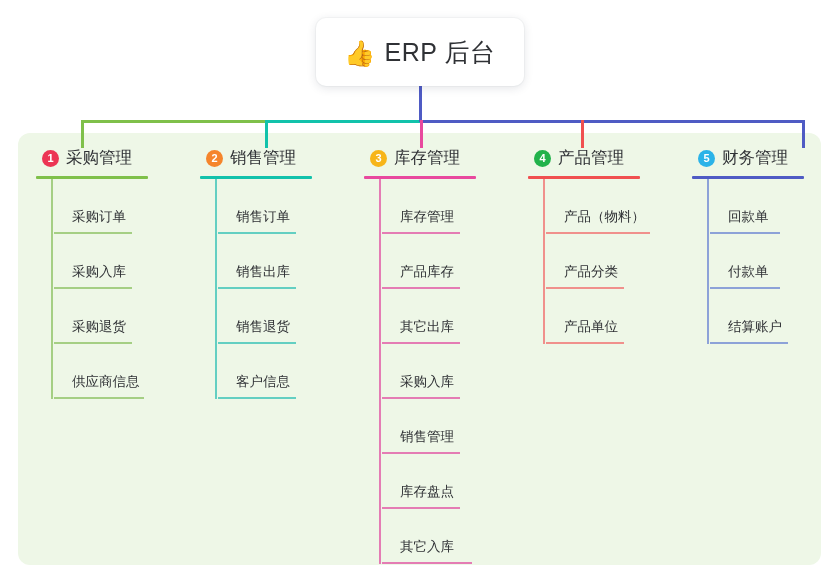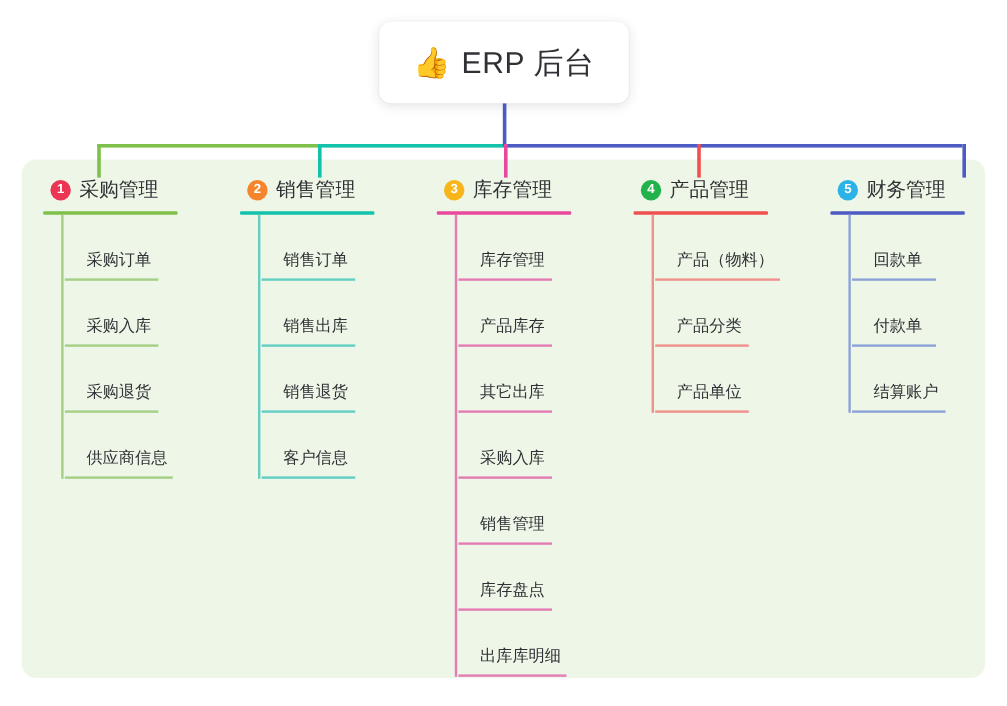--- a/index.html
+++ b/index.html
@@ -248,21 +248,21 @@
           </div>
           <div class="leaf">
             <div class="leaf-label">销售管理</div>
             <div class="leaf-rule" style="width: 78px; background: rgb(228, 124, 180);"></div>
           </div>
           <div class="leaf">
             <div class="leaf-label">库存盘点</div>
             <div class="leaf-rule" style="width: 78px; background: rgb(228, 124, 180);"></div>
           </div>
           <div class="leaf">
-            <div class="leaf-label">出库库明细</div>
+            <div class="leaf-label">其它入库</div>
             <div class="leaf-rule" style="width: 90px; background: rgb(228, 124, 180);"></div>
           </div>
         </div>
       </div>
       <div class="col" style="left: 528px; width: 150px;">
         <div class="col-head">
           <span class="badge" style="background: rgb(33, 178, 75);">4</span>
           <span class="col-title">产品管理</span>
         </div>
         <div class="head-rule" style="width: 112px; background: rgb(240, 80, 80);"></div>

